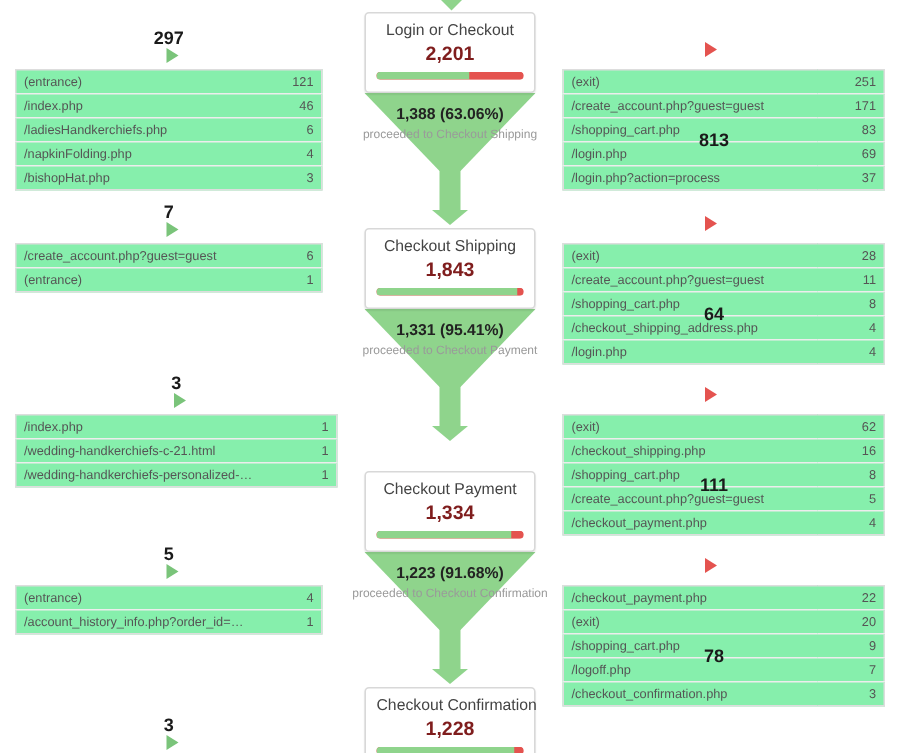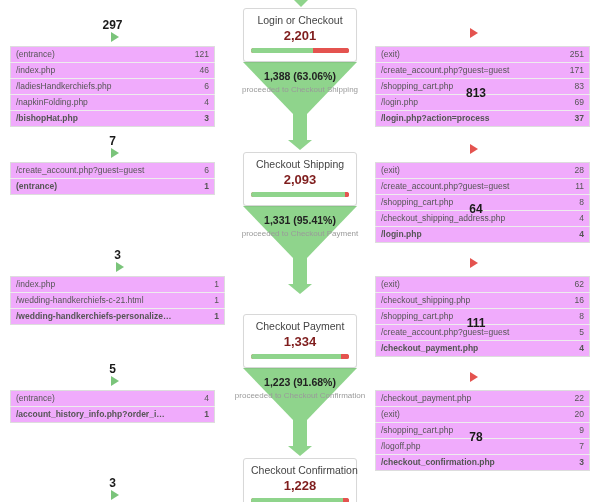--- a/index.html
+++ b/index.html
@@ -160,35 +160,35 @@
     width: 0; height: 0;
     border-top: 5px solid transparent;
     border-bottom: 5px solid transparent;
     border-left: 8px solid #e4534f;
     margin-right: 5px;
   }
 
   table.kv {
     border-collapse: collapse;
     width: 100%;
-    background: #f0abfc;
+    background: #86efac;
     border: 1px solid #dddddd;
     table-layout: fixed;
   }
   table.kv td {
     font-size: 8.5px;
     color: #555555;
     padding: 2px 5px 2px 5px;
     border-bottom: 1px solid #ededed;
     white-space: nowrap;
     overflow: hidden;
     text-overflow: ellipsis;
     line-height: 11px;
   }
-  table.kv tr:last-child td { border-bottom: none; font-weight: bold; }
+  table.kv tr:last-child td { border-bottom: none; }
   table.kv td.k { text-align: left; }
   table.kv td.v { text-align: right; width: 34px; color: #555; }
 
   .top-stub {
     position: absolute;
     left: 294px;
     top: 0;
     width: 0; height: 0;
     border-left: 7px solid transparent;
     border-right: 7px solid transparent;
@@ -220,21 +220,21 @@
       <div class="conv-label">
         <div class="conv-main">1,388 (63.06%)</div>
         <div class="conv-sub">proceeded to Checkout Shipping</div>
       </div>
     </div>
   </div>
 
   <div class="stage" style="margin-top:2px;">
     <div class="stage-box">
       <div class="stage-title">Checkout Shipping</div>
-      <div class="stage-count">2,093</div>
+      <div class="stage-count">1,843</div>
       <div class="stage-bar">
         <div class="bar-green" style="width:95.41%"></div>
         <div class="bar-red"></div>
       </div>
     </div>
     <div class="funnel-shape">
       <svg class="funnel-cone" viewBox="0 0 114 52" preserveAspectRatio="none">
         <polygon points="0,0 114,0 64,52 50,52" fill="#8fd48c"></polygon>
       </svg>
       <div class="funnel-stem"></div>

